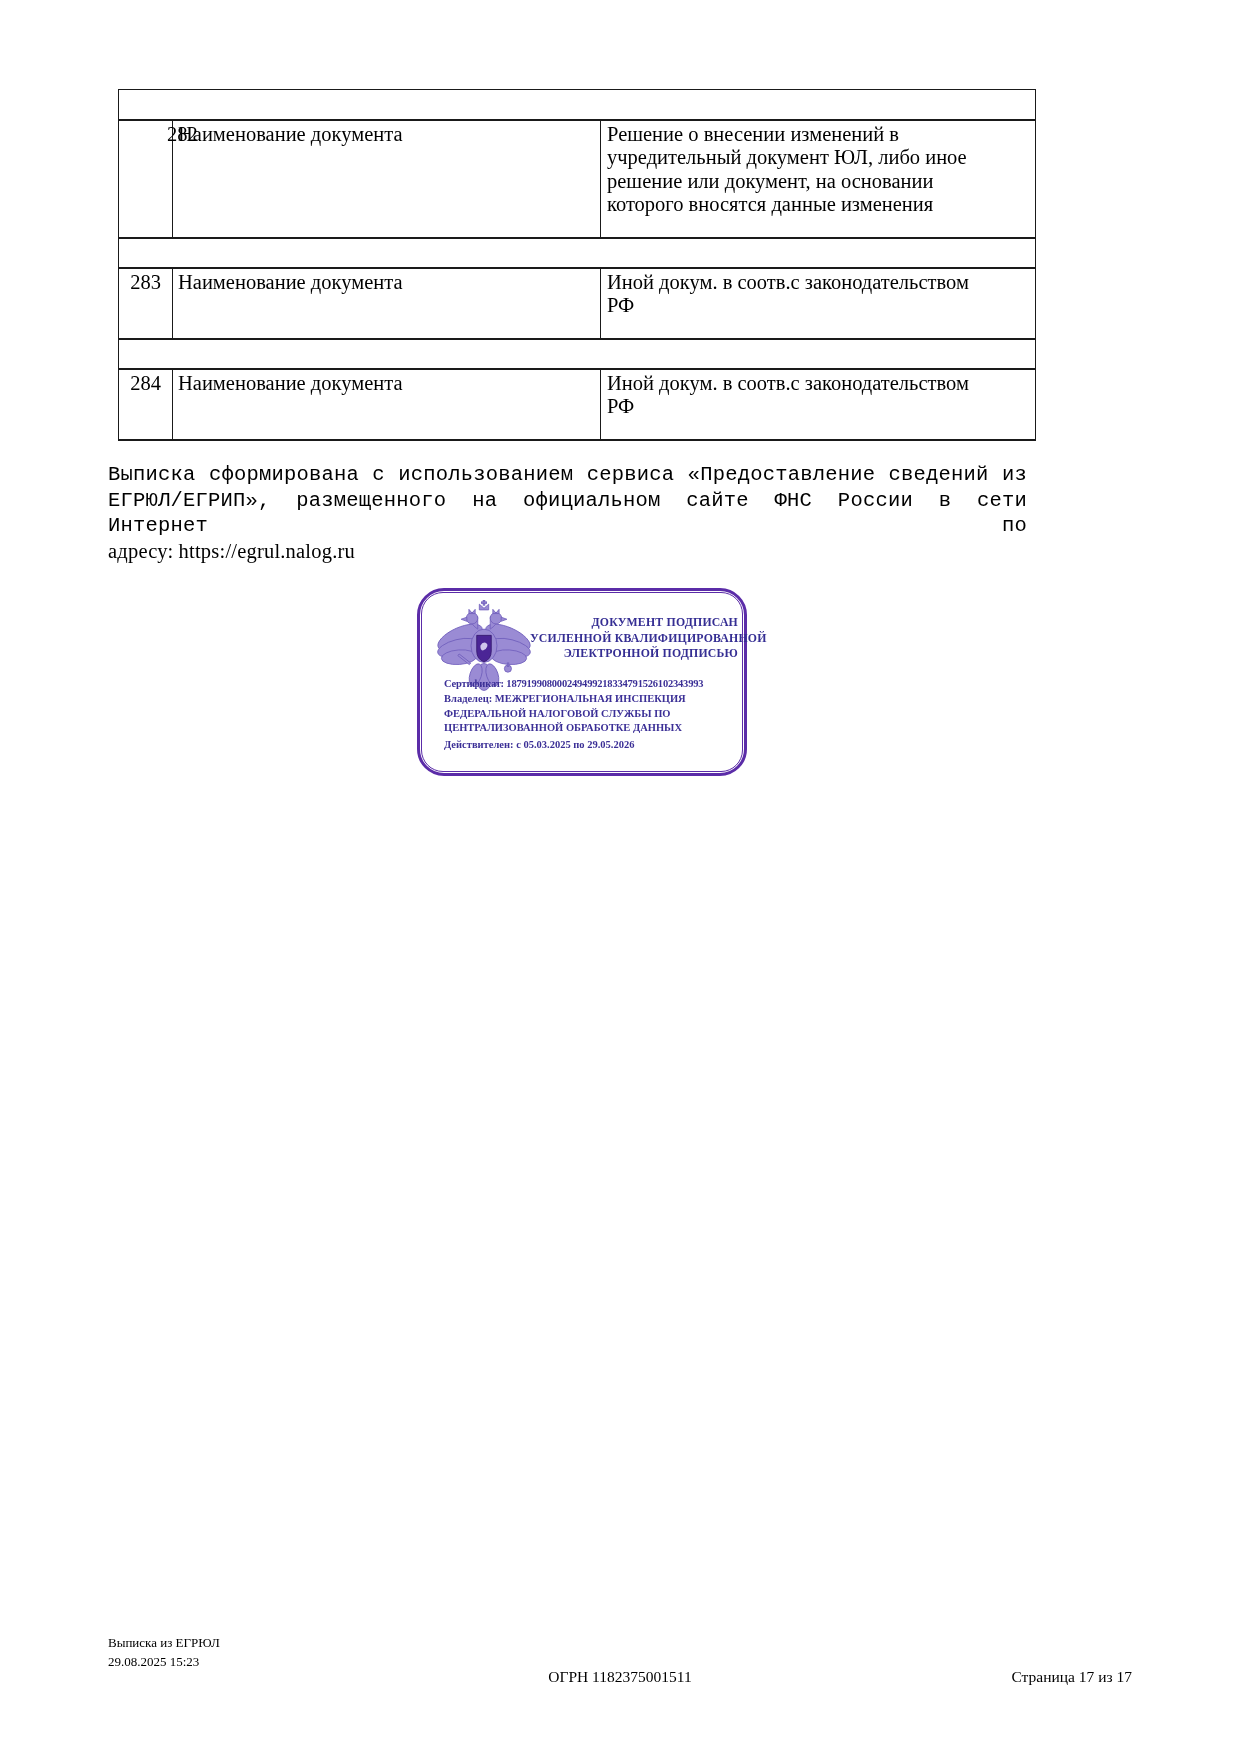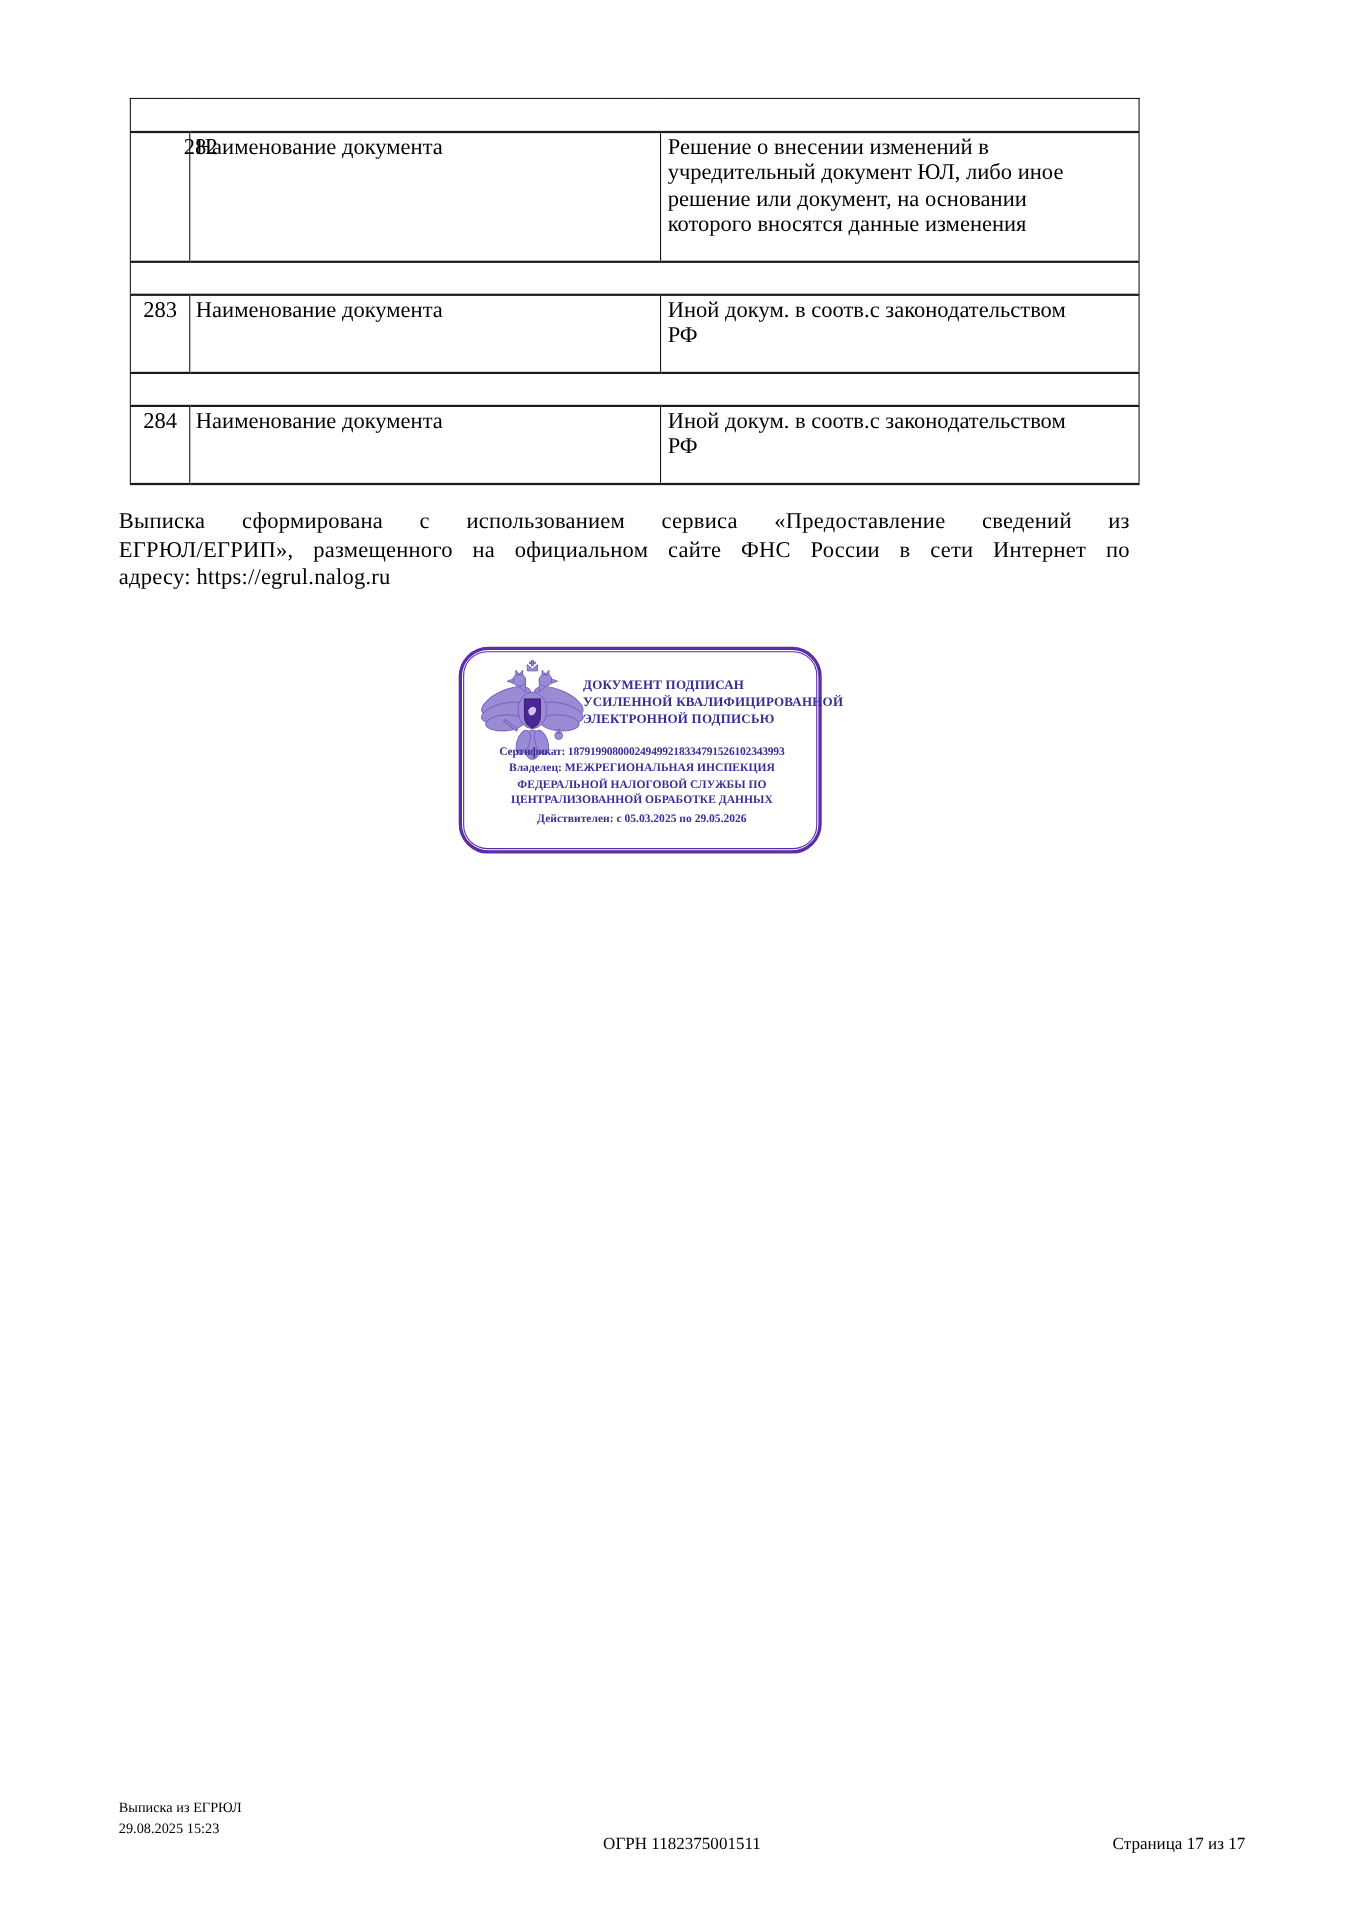--- a/index.html
+++ b/index.html
@@ -27,44 +27,44 @@
   .doc-table td.value { padding:2px 6px 20px 6px; }
   .doc-table td.value .wrapbox { max-width:382px; }
   tr.h-tall  td { height:111px;padding-left:48px; }
   tr.h-mid   td { height:56px; }
 
   
   .note {
     position:absolute; left:108px; top:462px; width:919px;
     font-size:20.5px; line-height:25.5px; letter-spacing:0.2px;
   }
-  .note .jline { text-align:justify; text-align-last:justify; white-space:normal; }
+  .note .jline { text-align:justify; text-align-last:justify; white-space:normal;font-family:Liberation Mono, monospace; }
   .note .lline { text-align:left; }
 
   
   .stamp {
     position:absolute; left:417px; top:588px; width:330px; height:188px;
     border:3.5px solid #5b2ca8; border-radius:27px;
     background:#fff;
   }
   .stamp::after {
     content:""; position:absolute; inset:1px;
     border:1px solid #5b2ca8; border-radius:22px;
     pointer-events:none;
   }
   .stamp-eagle { position:absolute; left:12px; top:8px; width:104px; height:106px; }
   .stamp-title {
     position:absolute; left:110px; top:24px; width:208px;
-    text-align:left; color:#352e93; font-weight:bold;
+    text-align:right; color:#352e93; font-weight:bold;
     font-size:11.8px; line-height:15.5px; letter-spacing:0.2px;
   }
   .stamp-title div { white-space:nowrap; }
   .stamp-text {
-    position:absolute; left:12px; top:86px; width:303px;
-    color:#3b2f96; font-weight:bold; font-size:10.5px; line-height:14.8px;text-align:center;
+    position:absolute; left:24px; top:86px; width:303px;
+    color:#3b2f96; font-weight:bold; font-size:10.5px; line-height:14.8px;
   }
   .stamp-text .cert-line { white-space:nowrap; letter-spacing:-0.2px; }
   .stamp-text .valid-line { margin-top:2px; }
 
   
   .footer-left  { position:absolute; left:108px; top:1634px; font-size:13px; line-height:18.5px; }
   .footer-center{ position:absolute; left:0; right:0; top:1668px; text-align:center; font-size:15.5px; }
   .footer-right { position:absolute; right:108px; top:1668px; text-align:right; font-size:15.5px; }
 </style>
 </head>

